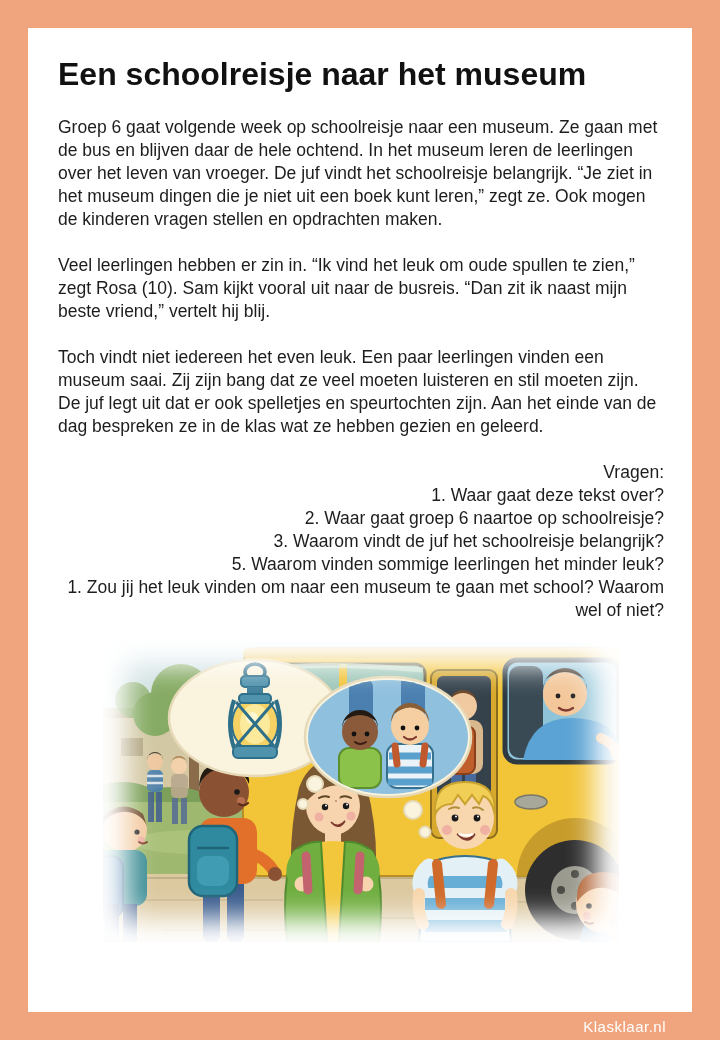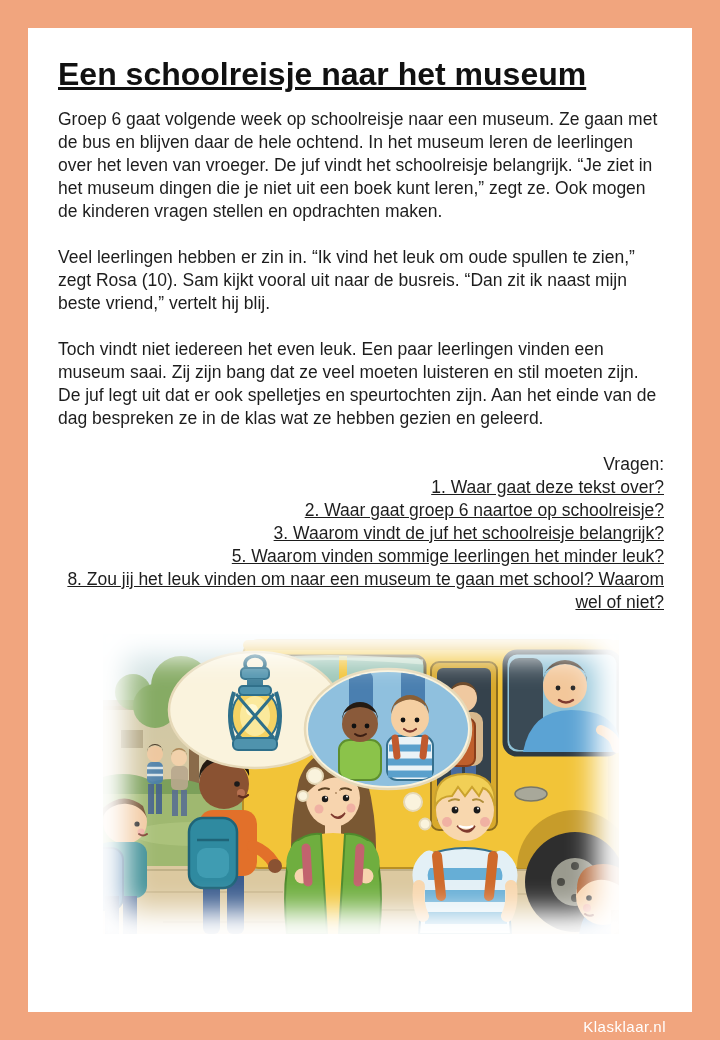--- a/index.html
+++ b/index.html
@@ -13,29 +13,28 @@
   .page{
     position:absolute;left:28px;top:28px;
     width:664px;height:984px;
     background:#ffffff;
     box-sizing:border-box;
     padding:24px 28px 0 30px;
     overflow:hidden;
   }
   .title{
     font-size:32px;font-weight:bold;color:#111;
-    margin:4px 0 16px 0;letter-spacing:0;
+    margin:4px 0 24px 0;letter-spacing:0;
     line-height:36px;
-    text-decoration:underline;
   }
   .bodytext{font-size:17.5px;line-height:23px;color:#1d1d1d;max-width:606px;margin-top:8px;}
   .bodytext p{margin:0 0 23px 0;}
   .questions{font-size:17.5px;line-height:23px;color:#1d1d1d;max-width:606px;text-align:right;}
   .questions .qhead{margin:0;}
-  .questions .qitem{margin:0;text-decoration:underline;}
+  .questions .qitem{margin:0;}
   .illu-wrap{
     position:relative;
     width:516px;height:300px;
     margin:20px auto 0 auto;
   }
   .illu-wrap svg{display:block;width:516px;height:300px;}
   .illu-fade{
     position:absolute;inset:0;
     box-shadow:inset 0 0 28px 24px #ffffff;
     pointer-events:none;
@@ -60,21 +59,21 @@
     <p>Veel leerlingen hebben er zin in. “Ik vind het leuk om oude spullen te zien,” zegt Rosa (10). Sam kijkt vooral uit naar de busreis. “Dan zit ik naast mijn beste vriend,” vertelt hij blij.</p>
     <p>Toch vindt niet iedereen het even leuk. Een paar leerlingen vinden een museum saai. Zij zijn bang dat ze veel moeten luisteren en stil moeten zijn. De juf legt uit dat er ook spelletjes en speurtochten zijn. Aan het einde van de dag bespreken ze in de klas wat ze hebben gezien en geleerd.</p>
   </div>
 
   <div class="questions">
     <p class="qhead">Vragen:</p>
     <p class="qitem">1. Waar gaat deze tekst over?</p>
     <p class="qitem">2. Waar gaat groep 6 naartoe op schoolreisje?</p>
     <p class="qitem">3. Waarom vindt de juf het schoolreisje belangrijk?</p>
     <p class="qitem">5. Waarom vinden sommige leerlingen het minder leuk?</p>
-    <p class="qitem">8. Zou jij het leuk vinden om naar een museum te gaan met school? Waarom wel of niet?</p>
+    <p class="qitem">1. Zou jij het leuk vinden om naar een museum te gaan met school? Waarom wel of niet?</p>
   </div>
 
   <div class="illu-wrap" role="img" aria-label="Children with backpacks talking next to a yellow school bus; thought bubbles show an old lantern and two friends sitting together on the bus; a driver sits at the wheel and a child boards through the door">
     <svg viewBox="0 0 516 300" xmlns="http://www.w3.org/2000/svg">
       <defs>
         <linearGradient id="sky" x1="0" y1="0" x2="0" y2="1">
           <stop offset="0" stop-color="#c9dfe6"></stop>
             <stop offset="1" stop-color="#eee9d2"></stop>
         </linearGradient>
         <clipPath id="bub2clip">

